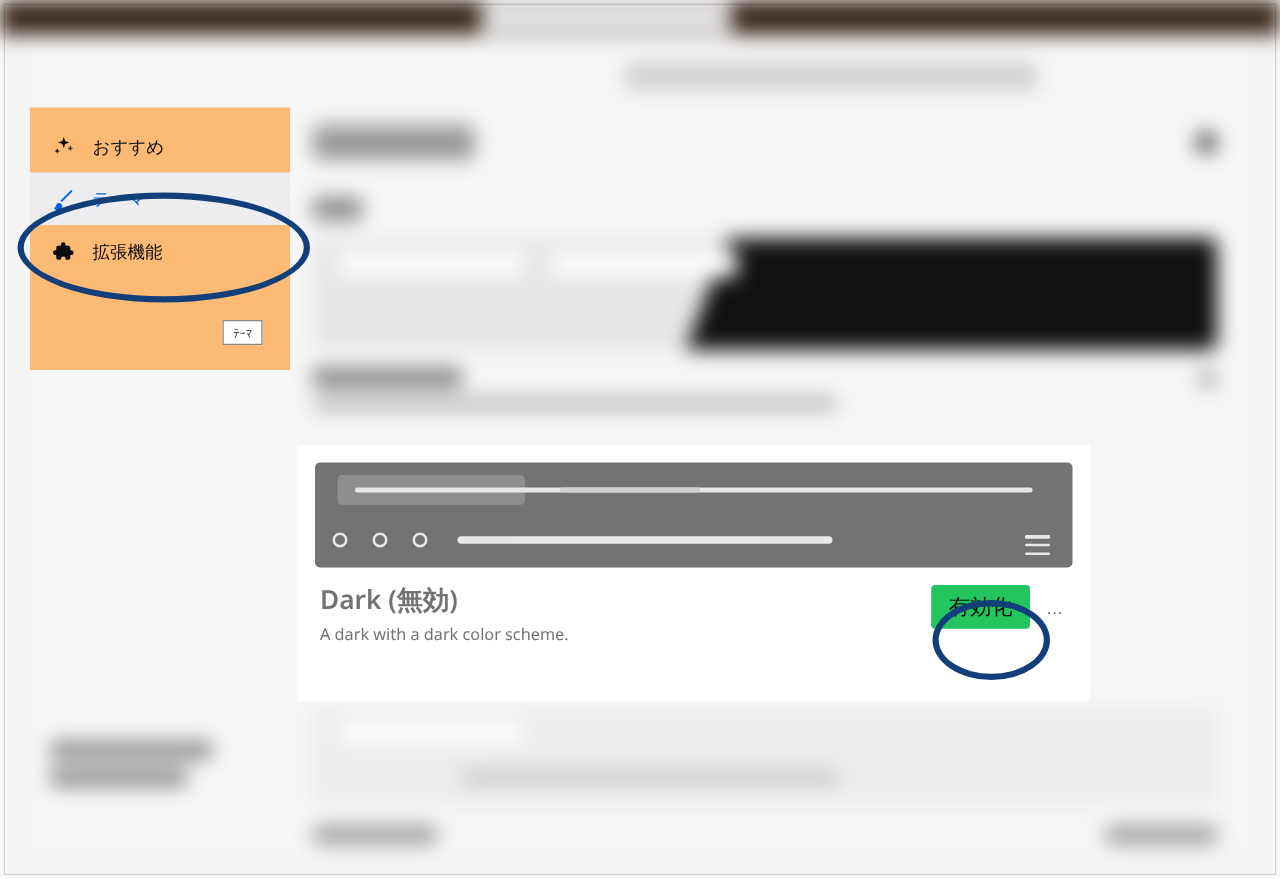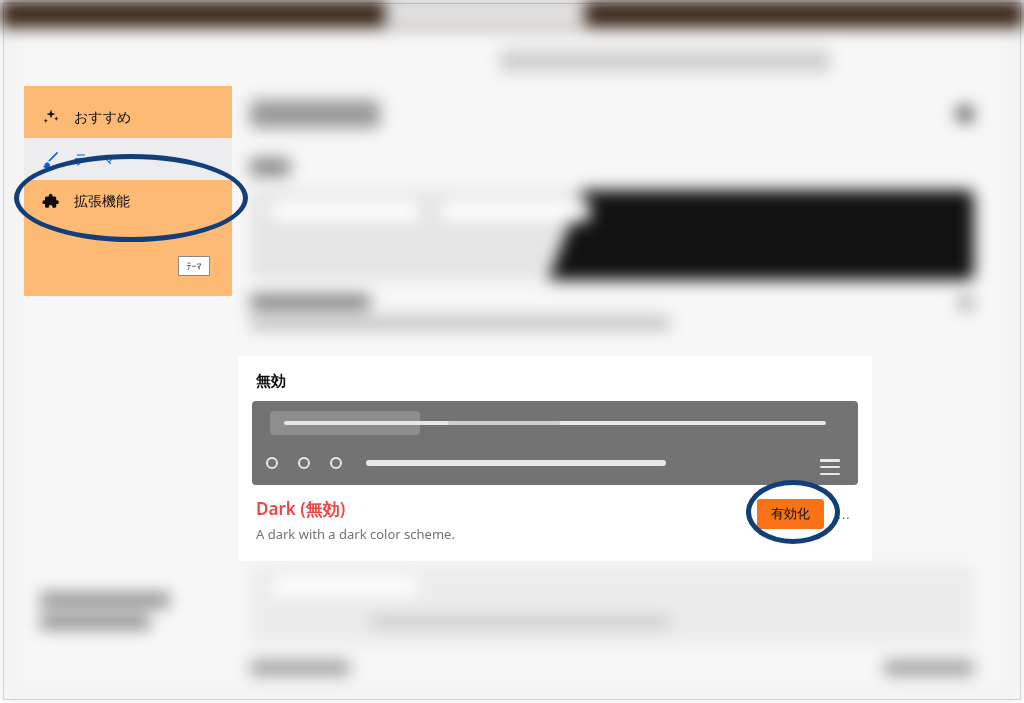--- a/index.html
+++ b/index.html
@@ -138,25 +138,25 @@
   .theme-preview .circ.url { width:12px; height:12px; }
   .theme-preview .ham {
     position: absolute; right: 18px; bottom: 10px; width: 20px; height: 16px;
     display:flex; flex-direction:column; justify-content:space-between;
   }
   .theme-preview .ham div { height: 2.5px; background: #e8e8e8; border-radius:1px;}
   .theme-row {
     display:flex; align-items: flex-start; justify-content: space-between;
     padding: 12px 4px 0;
   }
-  .theme-info .name { font-size: 17px; color: #ef4444; font-weight: 600; }
+  .theme-info .name { font-size: 21px; color: #737373; font-weight: 600; }
   .theme-info .desc { font-size: 13px; color: #737373; margin-top: 4px; }
   .theme-actions { display:flex; align-items:center; gap: 10px; padding-top: 2px;}
   .enable-btn {
-    font-size: 13px; color: #0c0c0d; background: #f97316;
+    font-size: 17px; color: #0c0c0d; background: #22c55e;
     border: none; padding: 6px 14px; border-radius: 3px; cursor:pointer;
   }
   .more-btn {
     font-size: 14px; color: #5b5b66; background: transparent; border:none; cursor:pointer;
     width: 20px; letter-spacing: 1px;
   }
 
   
   .anno {
     position: absolute; border: 5px solid #123f7a; border-radius: 50%;
@@ -224,21 +224,20 @@
       <svg width="18" height="18" viewBox="0 0 24 24" fill="#0c0c0d">
           <path d="M20 11h-1V8a2 2 0 0 0-2-2h-3V5a2.5 2.5 0 1 0-5 0v1H6a2 2 0 0 0-2 2v3H3a2.5 2.5 0 1 0 0 5h1v3a2 2 0 0 0 2 2h3v-1a2.5 2.5 0 1 1 5 0v1h3a2 2 0 0 0 2-2v-3h1a2.5 2.5 0 1 0 0-5z"></path>
         </svg>
     </span>
     <span>拡張機能</span>
   </div>
   <div class="mini-btn">ﾃｰﾏ</div>
 </div>
 
 <div class="highlight main-hl">
-  <div class="section-title">無効</div>
 
   <div class="theme-preview">
     <div class="tabs-row">
       <div class="tab active">
           <div class="bar"></div>
         </div>
       <div class="tab inactive">
           <div class="bar"></div>
         </div>
     </div>

